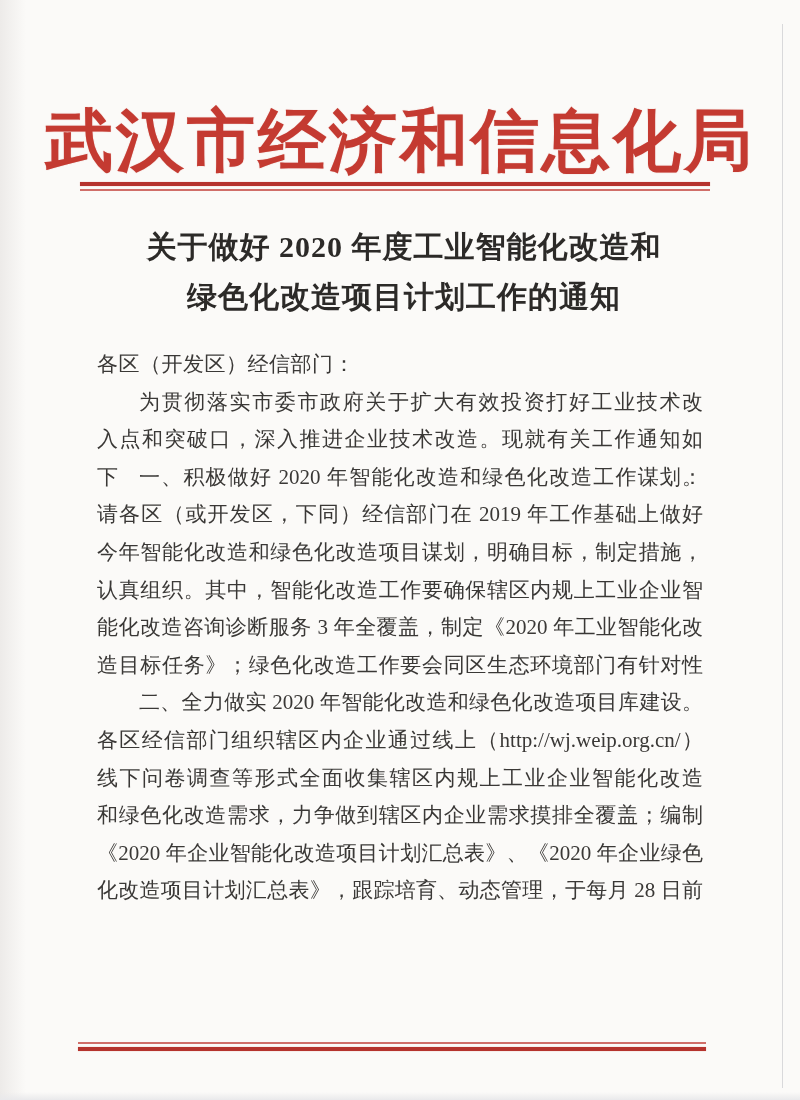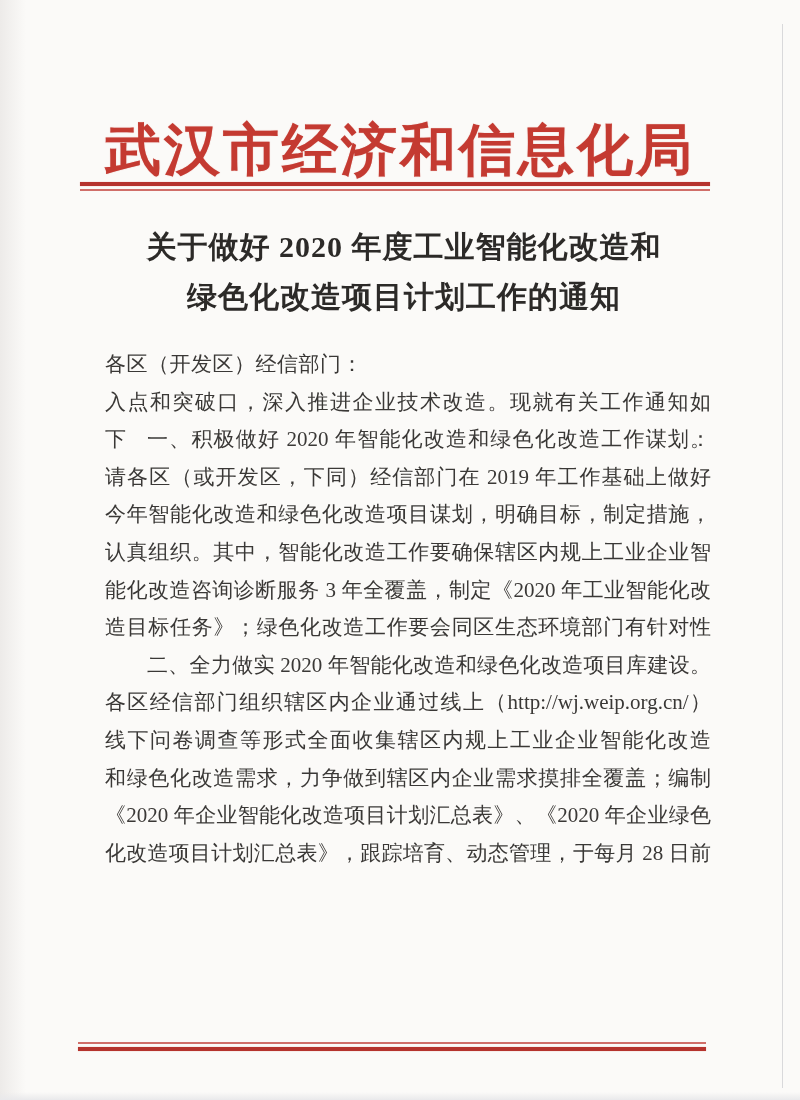--- a/index.html
+++ b/index.html
@@ -22,42 +22,41 @@
     background:#d9d9db;
   }
   .edge-bottom{
     position:absolute;left:0;right:0;bottom:0;height:8px;
     background:linear-gradient(0deg,#e9e9eb,rgba(233,233,235,0));
   }
   
   .agency{
     position:absolute;top:106px;left:0;right:0;
     text-align:center;
-    font-size:56px;line-height:70px;font-weight:bold;
+    font-size:68px;line-height:70px;font-weight:bold;
     letter-spacing:3px;
     color:var(--header-red,#c43a31);
     text-shadow:0 0 1px rgba(196,58,49,.45);
     white-space:nowrap;
-    margin-top:9px;
   }
   .head-rule{position:absolute;top:182px;left:80px;width:630px;}
   .head-rule .thick{height:4px;background:var(--rule-red,#b5332d);box-shadow:0 0 1px rgba(181,51,45,.6);}
   .head-rule .thin{height:2px;margin-top:3px;background:var(--rule-thin-red,#c85550);opacity:.85;}
   
   .doc-title{
     position:absolute;top:222px;left:0;right:0;
     text-align:center;
     font-size:30px;line-height:50px;font-weight:bold;
     color:var(--title-color,#2c2a28);
     letter-spacing:1px;
     padding-left:8px;
   }
   
   .body-text{
-    position:absolute;top:346px;left:105px;width:606px;
+    position:absolute;top:346px;left:97px;width:606px;
     font-size:21px;
     color:var(--text-color,#3a3836);
   }
   .body-text .line{
     height:37.6px;line-height:37.6px;
     white-space:nowrap;
     overflow:visible;
     letter-spacing:.5px;
   }
   .body-text .line.fill{
@@ -90,20 +89,21 @@
     <div class="thin"></div>
   </div>
 
   <div class="doc-title">
     <div>关于做好 2020 年度工业智能化改造和</div>
     <div>绿色化改造项目计划工作的通知</div>
   </div>
 
   <div class="body-text">
       <div class="line">各区（开发区）经信部门：</div>
+      <div class="line indent fill">为贯彻落实市委市政府关于扩大有效投资打好工业技术改</div>
       <div class="line fill">入点和突破口，深入推进企业技术改造。现就有关工作通知如下：</div>
       <div class="line indent bold fill">一、积极做好 2020 年智能化改造和绿色化改造工作谋划。</div>
       <div class="line fill">请各区（或开发区，下同）经信部门在 2019 年工作基础上做好</div>
       <div class="line fill">今年智能化改造和绿色化改造项目谋划，明确目标，制定措施，</div>
       <div class="line fill">认真组织。其中，智能化改造工作要确保辖区内规上工业企业智</div>
       <div class="line fill">能化改造咨询诊断服务 3 年全覆盖，制定《2020 年工业智能化改</div>
       <div class="line fill">造目标任务》；绿色化改造工作要会同区生态环境部门有针对性</div>
       <div class="line indent bold fill">二、全力做实 2020 年智能化改造和绿色化改造项目库建设。</div>
       <div class="line fill">各区经信部门组织辖区内企业通过线上（http://wj.weip.org.cn/）</div>
       <div class="line fill">线下问卷调查等形式全面收集辖区内规上工业企业智能化改造</div>

